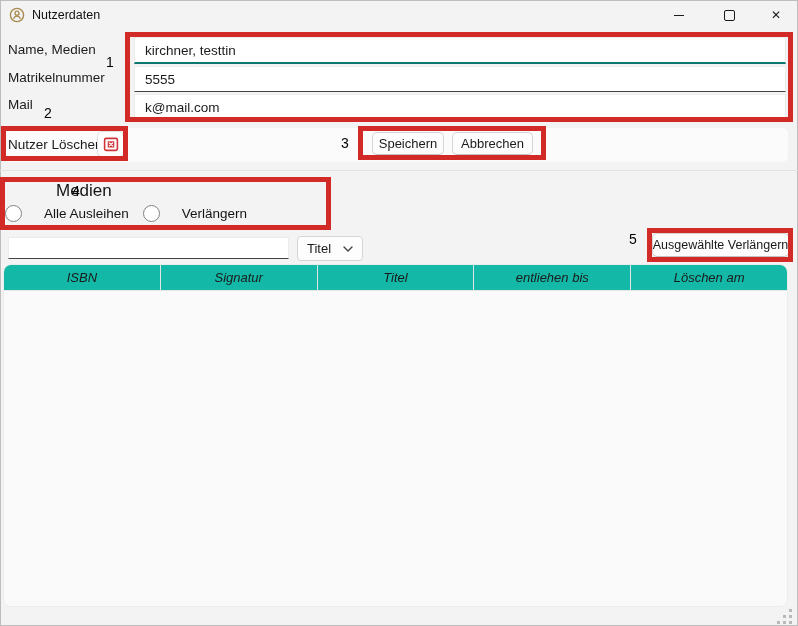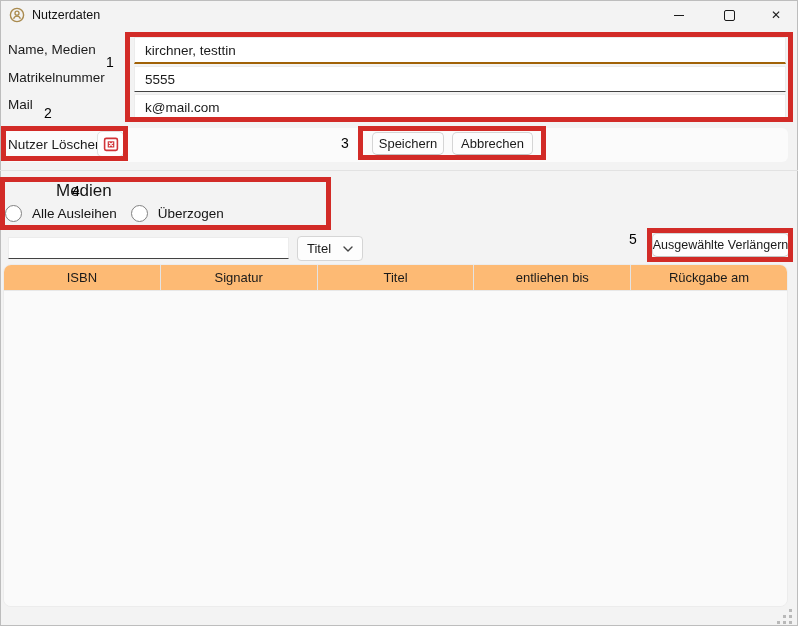--- a/index.html
+++ b/index.html
@@ -24,51 +24,51 @@
   
   .red-box{border:5px solid #d22b27;z-index:6;pointer-events:none;}
   .anno{font-size:14px;color:#000;z-index:7;}
 
   
   .field-label{left:8px;font-size:13.5px;color:#1b1b1b;}
   .fluent-input{
     background:#fff;border:1px solid #ececec;border-bottom:1.5px solid #424242;
     font-family:inherit;font-size:13.5px;color:#1b1b1b;padding:0 10px;outline:none;
   }
-  .fluent-input.focused{border-bottom:2px solid #a16207;}
+  .fluent-input.focused{border-bottom:2px solid #0f766e;}
 
   
   .row-panel{left:2px;top:128px;width:786px;height:34px;background:#fbfbfb;border-radius:6px;}
   .win-btn{
     background:#fdfdfd;border:1px solid #d5d5d5;border-bottom-color:#c3c3c3;border-radius:5px;
     display:flex;align-items:center;justify-content:center;
     font-size:13px;color:#1a1a1a;cursor:default;white-space:nowrap;
   }
   .icon-btn{background:#fff;border:1px solid #e2e2e2;border-radius:5px;
     box-shadow:0 1px 1px rgba(0,0,0,0.06);display:flex;align-items:center;justify-content:center;}
   .delete-label{font-size:13.5px;}
 
   .divider{left:0;top:170px;width:798px;height:1px;background:#e2e2e2;}
 
   
   .medien-heading{left:8px;top:181px;font-size:17px;color:#151515;margin-left:48px;}
   .radio-row{left:5px;top:205px;display:flex;align-items:center;gap:14px;}
-  .radio-item{display:flex;align-items:center;gap:10px;}
+  .radio-item{display:flex;align-items:center;gap:22px;}
   .radio{width:17px;height:17px;border-radius:50%;border:1px solid #828282;background:#fff;box-sizing:border-box;}
   .radio.checked{width:18px;height:18px;border:5px solid #0067c0;}
   .radio-label{font-size:13.5px;color:#141414;}
 
   
   .combo{display:flex;align-items:center;justify-content:space-between;padding:0 9px;
     background:#fdfdfd;border:1px solid #d5d5d5;border-radius:4px;font-size:13px;}
 
   
   .datagrid{left:3px;top:264px;width:785px;height:343px;background:#fafafa;
     border:1px solid #ececec;border-radius:8px;overflow:hidden;}
-  .dg-header{display:flex;height:25px;background:#fdba74;border-bottom:1px solid #e8e8e8;}
+  .dg-header{display:flex;height:25px;background:#14b8a6;border-bottom:1px solid #e8e8e8;font-style:italic;}
   .dg-col{flex:1;display:flex;align-items:center;justify-content:center;
     font-size:13px;color:#1a1a1a;border-right:1px solid #e3e3e3;}
   .dg-col:last-child{border-right:none;}
   .dg-body{height:317px;background:#fafafa;}
 
   .grip{left:777px;top:609px;width:3px;height:3px;background:transparent;
     box-shadow:12px 0 #b9b9b9,6px 6px #b9b9b9,12px 6px #b9b9b9,0 12px #b9b9b9,6px 12px #b9b9b9,12px 12px #b9b9b9;}
 </style>
 </head>
 <body>
@@ -121,42 +121,42 @@
 
 <div class="abs medien-heading">Medien</div>
 
 <div class="abs radio-row">
   <div class="radio-item">
     <span class="radio"></span>
     <span class="radio-label">Alle Ausleihen</span>
   </div>
   <div class="radio-item">
     <span class="radio"></span>
-    <span class="radio-label">Überzogen</span>
+    <span class="radio-label">Verlängern</span>
   </div>
 </div>
 
 <input class="abs fluent-input" style="left: 8px; top: 237px; width: 281px; height: 22px;" value="">
 <div class="abs combo" style="left:297px;top:236px;width:66px;height:25px;">
   <span>Titel</span>
   <span style="display:flex;">
     <svg width="10" height="6" viewBox="0 0 10 6">
         <polyline points="1,1 5,5 9,1" fill="none" stroke="#454545" stroke-width="1.4" stroke-linecap="round" stroke-linejoin="round"></polyline>
       </svg>
   </span>
 </div>
 <button class="abs win-btn" style="left:652px;top:233px;width:137px;height:24px;font-size:12.5px;padding:0 6px;">Ausgewählte Verlängern</button>
 
 <div class="abs datagrid">
   <div class="dg-header">
     <div class="dg-col">ISBN</div>
     <div class="dg-col">Signatur</div>
     <div class="dg-col">Titel</div>
     <div class="dg-col">entliehen bis</div>
-    <div class="dg-col">Rückgabe am</div>
+    <div class="dg-col">Löschen am</div>
   </div>
   <div class="dg-body"></div>
 </div>
 
 <div class="abs grip"></div>
 
 <div class="abs red-box" style="left:125px;top:32px;width:668px;height:90px;"></div>
 <div class="abs red-box" style="left:1px;top:126px;width:127px;height:35px;"></div>
 <div class="abs red-box" style="left:358px;top:126px;width:188px;height:34px;"></div>
 <div class="abs red-box" style="left:0px;top:177px;width:331px;height:53px;"></div>

